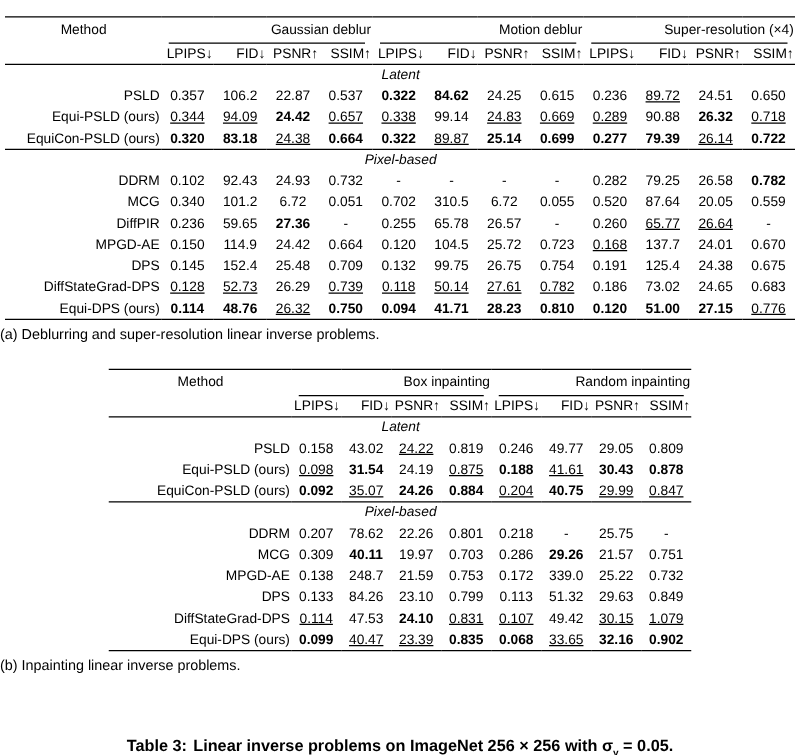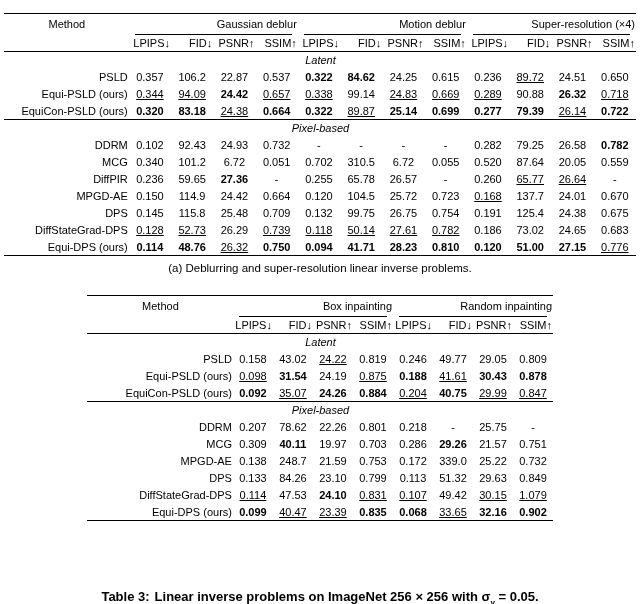--- a/index.html
+++ b/index.html
@@ -21,21 +21,21 @@
   .group-h::after { content: ""; position: absolute; left: 6px; right: 6px; bottom: 0;
                     border-bottom: 1px solid #000; }
   .metric-row th { text-align: right; border-bottom: 1px solid #000; height: 17px; }
   tbody td { height: 17px; }
   .section-label { font-style: italic; text-align: center; padding-left: 2px; }
   .section-sep td { border-top: 1px solid #000; }
   .method-cell { text-align: right; padding-left: 2px; white-space: nowrap; }
   .num-cell { text-align: center; white-space: nowrap; }
   .best { font-weight: bold; }
   .second { text-decoration: underline; }
-  .subcap { text-align: center; font-size: 11.5px; margin-top: 6px; }
+  .subcap { text-align: left; font-size: 11.5px; margin-top: 6px; }
   .tableb-wrap { margin-top: 21px; }
   .main-caption { position: absolute; left: 0; right: 0; top: 589px; text-align: center;
                   font-size: 13px; font-weight: bold; }
   .main-caption .prefix { margin-right: 5px; }
   sub { font-size: 8px; }
 </style>
 </head>
 <body>
 
 <div class="page">
@@ -185,21 +185,21 @@
           <td class="num-cell">25.72</td>
           <td class="num-cell">0.723</td>
           <td class="num-cell second">0.168</td>
           <td class="num-cell">137.7</td>
           <td class="num-cell">24.01</td>
           <td class="num-cell">0.670</td>
         </tr>
         <tr>
           <td class="method-cell">DPS</td>
           <td class="num-cell">0.145</td>
-          <td class="num-cell">115.8</td>
+          <td class="num-cell">152.4</td>
           <td class="num-cell">25.48</td>
           <td class="num-cell">0.709</td>
           <td class="num-cell">0.132</td>
           <td class="num-cell">99.75</td>
           <td class="num-cell">26.75</td>
           <td class="num-cell">0.754</td>
           <td class="num-cell">0.191</td>
           <td class="num-cell">125.4</td>
           <td class="num-cell">24.38</td>
           <td class="num-cell">0.675</td>
@@ -369,16 +369,17 @@
             <td class="num-cell second">40.47</td>
             <td class="num-cell second">23.39</td>
             <td class="num-cell best">0.835</td>
             <td class="num-cell best">0.068</td>
             <td class="num-cell second">33.65</td>
             <td class="num-cell best">32.16</td>
             <td class="num-cell best">0.902</td>
           </tr>
         </tbody>
       </table>
+    <div class="subcap">(b) Inpainting linear inverse problems.</div>
   </div>
 </div>
 
 <div class="main-caption"><span class="prefix">Table 3:</span><span><span>Linear inverse problems on ImageNet 256 × 256 with σ</span><sub>y</sub><span> = 0.05.</span></span></div>
 
 </body></html>

